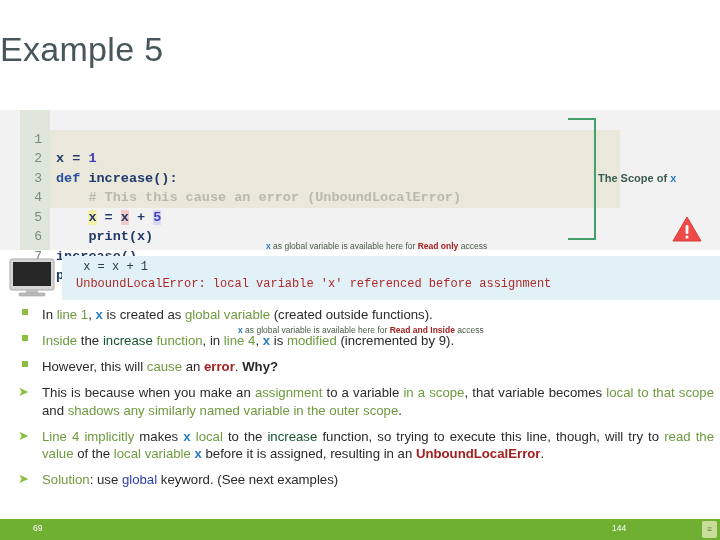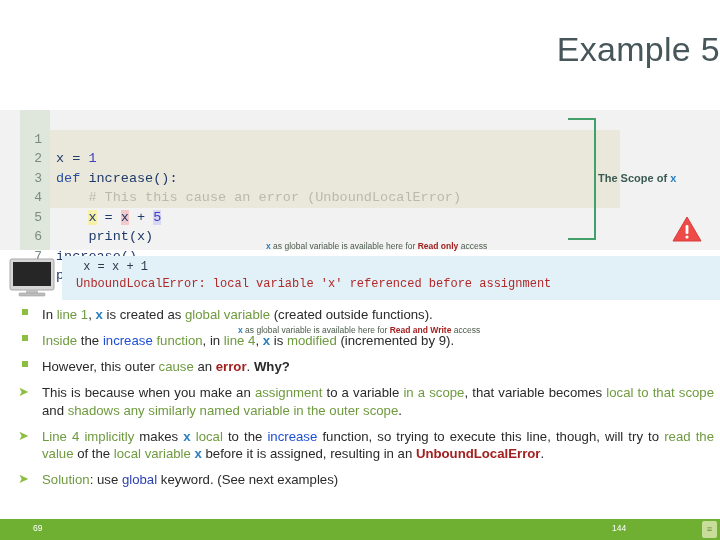--- a/index.html
+++ b/index.html
@@ -7,21 +7,21 @@
     width:720px;height:540px;overflow:hidden;
     background:#ffffff;
     font-family:"Liberation Sans", sans-serif;
     -webkit-font-smoothing:antialiased;
   }
   .slide{position:relative;width:720px;height:540px;background:#fff;}
 
   
   .title{
     position:absolute;left:0;top:30px;width:720px;
-    text-align:right;
+    text-align:left;
     font-size:34px;font-weight:400;color:#47565a;
     letter-spacing:.3px;
   }
 
   
   .codewrap{
     position:absolute;left:0;top:110px;width:720px;height:140px;
     background:#f2f2f2;
   }
   .code{
@@ -39,21 +39,21 @@
     background:#e9e8da;
   }
   .line{
     position:relative;height:19.5px;line-height:19.5px;
     white-space:pre;
   }
   .ln{
     position:absolute;left:0;width:22px;text-align:right;
     color:#7c8a7e;font-size:13px;
   }
-  .src{position:absolute;left:36px;color:#203a6b;}
+  .src{position:absolute;left:36px;color:#203a6b;font-weight:bold;}
   .kw{color:#2b4fa0;}
   .com{color:#b9b9ae;}
   .num{color:#3f3fbf;}
   .hl-y{background:#f6f0a8;}
   .hl-r{background:#f3c9c9;}
   .hl-b{background:#d8d8f4;}
 
   
   .anno{
     position:absolute;
@@ -102,21 +102,21 @@
   }
   .bmark{
     position:absolute;left:14px;top:3px;
     width:6px;height:6px;background:#8cbf3f;
   }
   .amark{
     position:absolute;left:10px;top:-1px;
     color:#8cbf3f;font-size:13px;line-height:17.5px;
   }
   .g{color:#6f9a3f;}
-  .p{color:#1d4ed8;}
+  .p{color:#14532d;}
   .r{color:#a32020;font-weight:bold;}
   .b{color:#2a7fc0;font-weight:bold;}
   .bb{color:#2b3fb0;}
   .k{color:#2a2a2a;font-weight:bold;}
   .j{text-align:justify;}
 
   
   .fsep{position:absolute;left:0;top:517px;width:720px;height:2px;background:#ffffff;}
   .footer{
     position:absolute;left:0;top:519px;width:720px;height:21px;
@@ -178,21 +178,21 @@
       <div class="line">
         <span class="ln">7</span>
         <span class="src">print(x)</span>
       </div>
     </div>
 
     <div class="anno" style="left:266px;top:131px;">
       <span class="vx">x</span><span> as global variable is available here for </span><span class="rd">Read only</span><span> access</span>
     </div>
     <div class="anno" style="left:238px;top:215px;">
-      <span class="vx">x</span><span> as global variable is available here for </span><span class="rd">Read and Write</span><span> access</span>
+      <span class="vx">x</span><span> as global variable is available here for </span><span class="rd">Read and Inside</span><span> access</span>
     </div>
   </div>
 
   <div class="bracket"></div>
   <div class="scopelbl">
     <span>The Scope of </span><span class="vx">x</span>
   </div>
 
   <div class="warn">
     <svg width="30" height="27" viewBox="0 0 30 27">
@@ -222,21 +222,21 @@
       <span><span>In </span><span class="g">line 1</span><span>, </span><span class="b">x</span><span> is created as </span><span class="g">global variable</span><span> (created outside functions).</span></span>
     </div>
 
     <div class="bl">
       <span class="bmark"></span>
       <span><span class="g">Inside</span><span> the </span><span class="p">increase</span><span class="g"> function</span><span>, in </span><span class="g">line 4</span><span>, </span><span class="b">x</span><span> is </span><span class="g">modified</span><span> (incremented by 9).</span></span>
     </div>
 
     <div class="bl">
       <span class="bmark"></span>
-      <span><span>However, this outer </span><span class="g">cause</span><span> an </span><span class="r">error</span><span>. </span><span class="k">Why?</span></span>
+      <span><span>However, this will </span><span class="g">cause</span><span> an </span><span class="r">error</span><span>. </span><span class="k">Why?</span></span>
     </div>
 
     <div class="bl j">
       <span class="amark">➤</span>
       <span><span>This is because when you make an </span><span class="g">assignment</span><span> to a variable </span><span class="g">in a scope</span><span>, that variable becomes </span><span class="g">local to that scope</span><span> and </span><span class="g">shadows any similarly named variable in the outer scope</span><span>.</span></span>
     </div>
 
     <div class="bl j">
       <span class="amark">➤</span>
       <span><span class="g">Line 4 implicitly</span><span> makes </span><span class="b">x</span><span> </span><span class="g">local</span><span> to the </span><span class="p">increase</span><span> function, so trying to execute this line, though, will try to </span><span class="g">read the value</span><span> of the </span><span class="g">local variable</span><span> </span><span class="b">x</span><span> before it is assigned, resulting in an </span><span class="r">UnboundLocalError</span><span>.</span></span>

